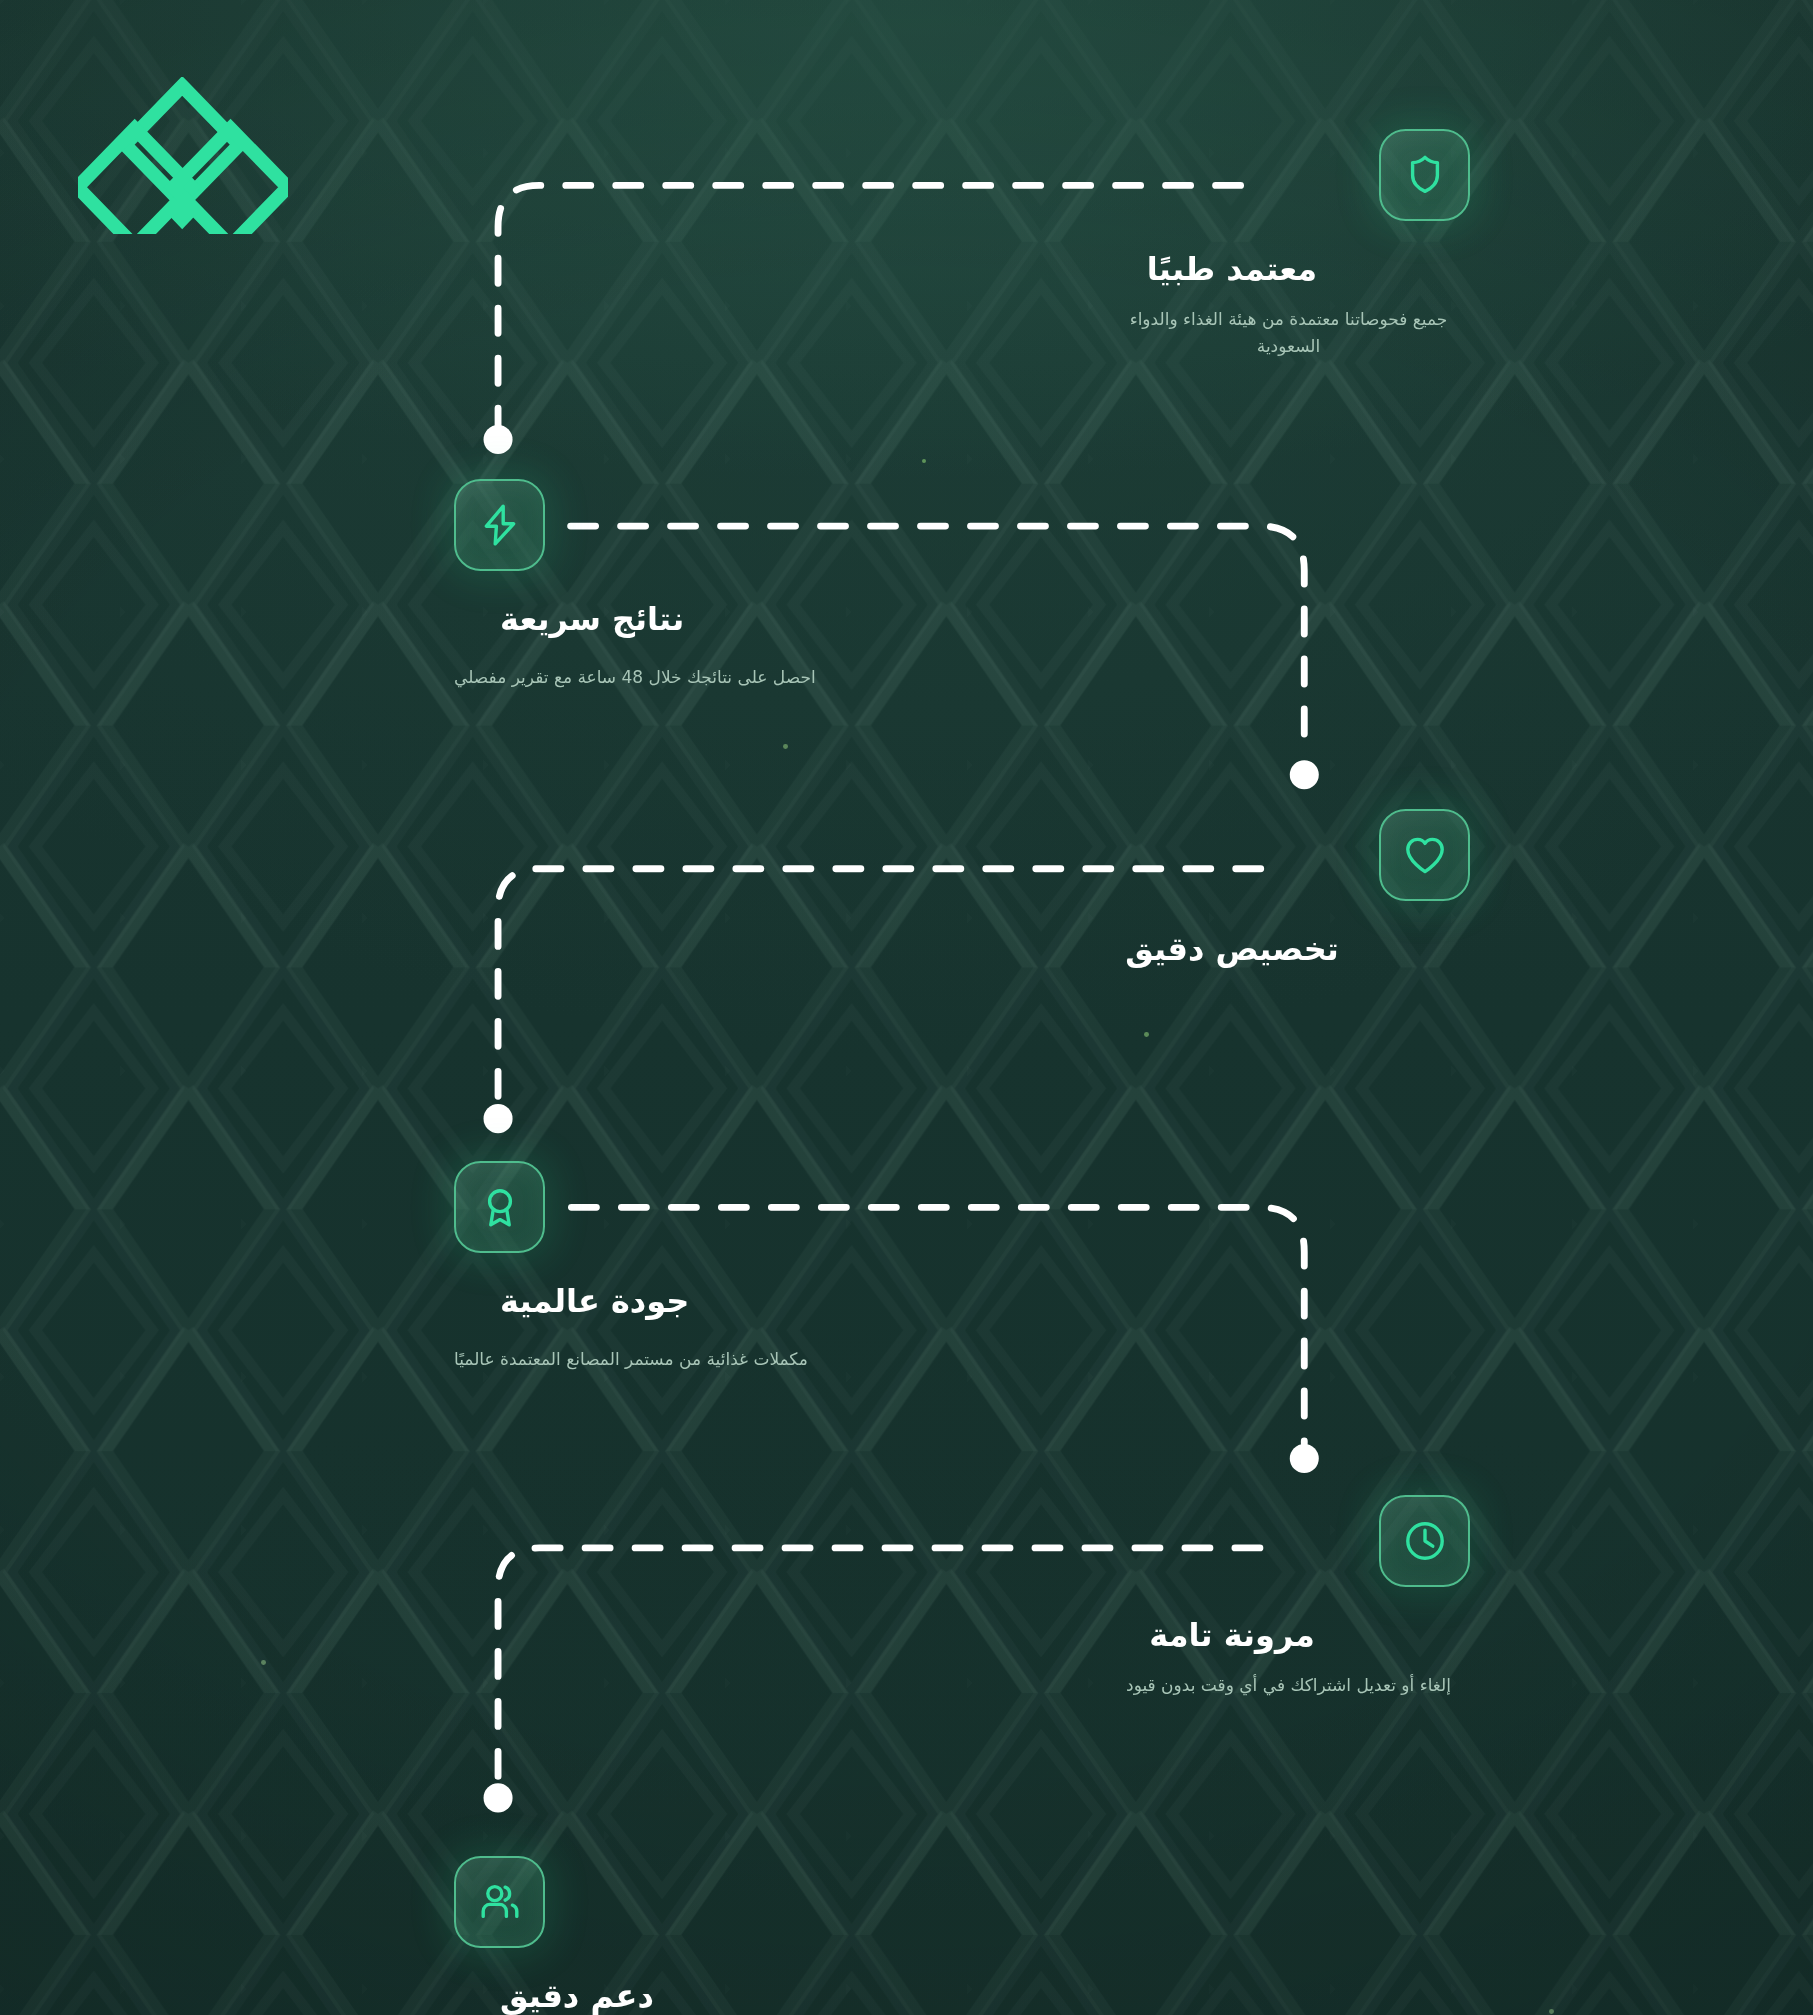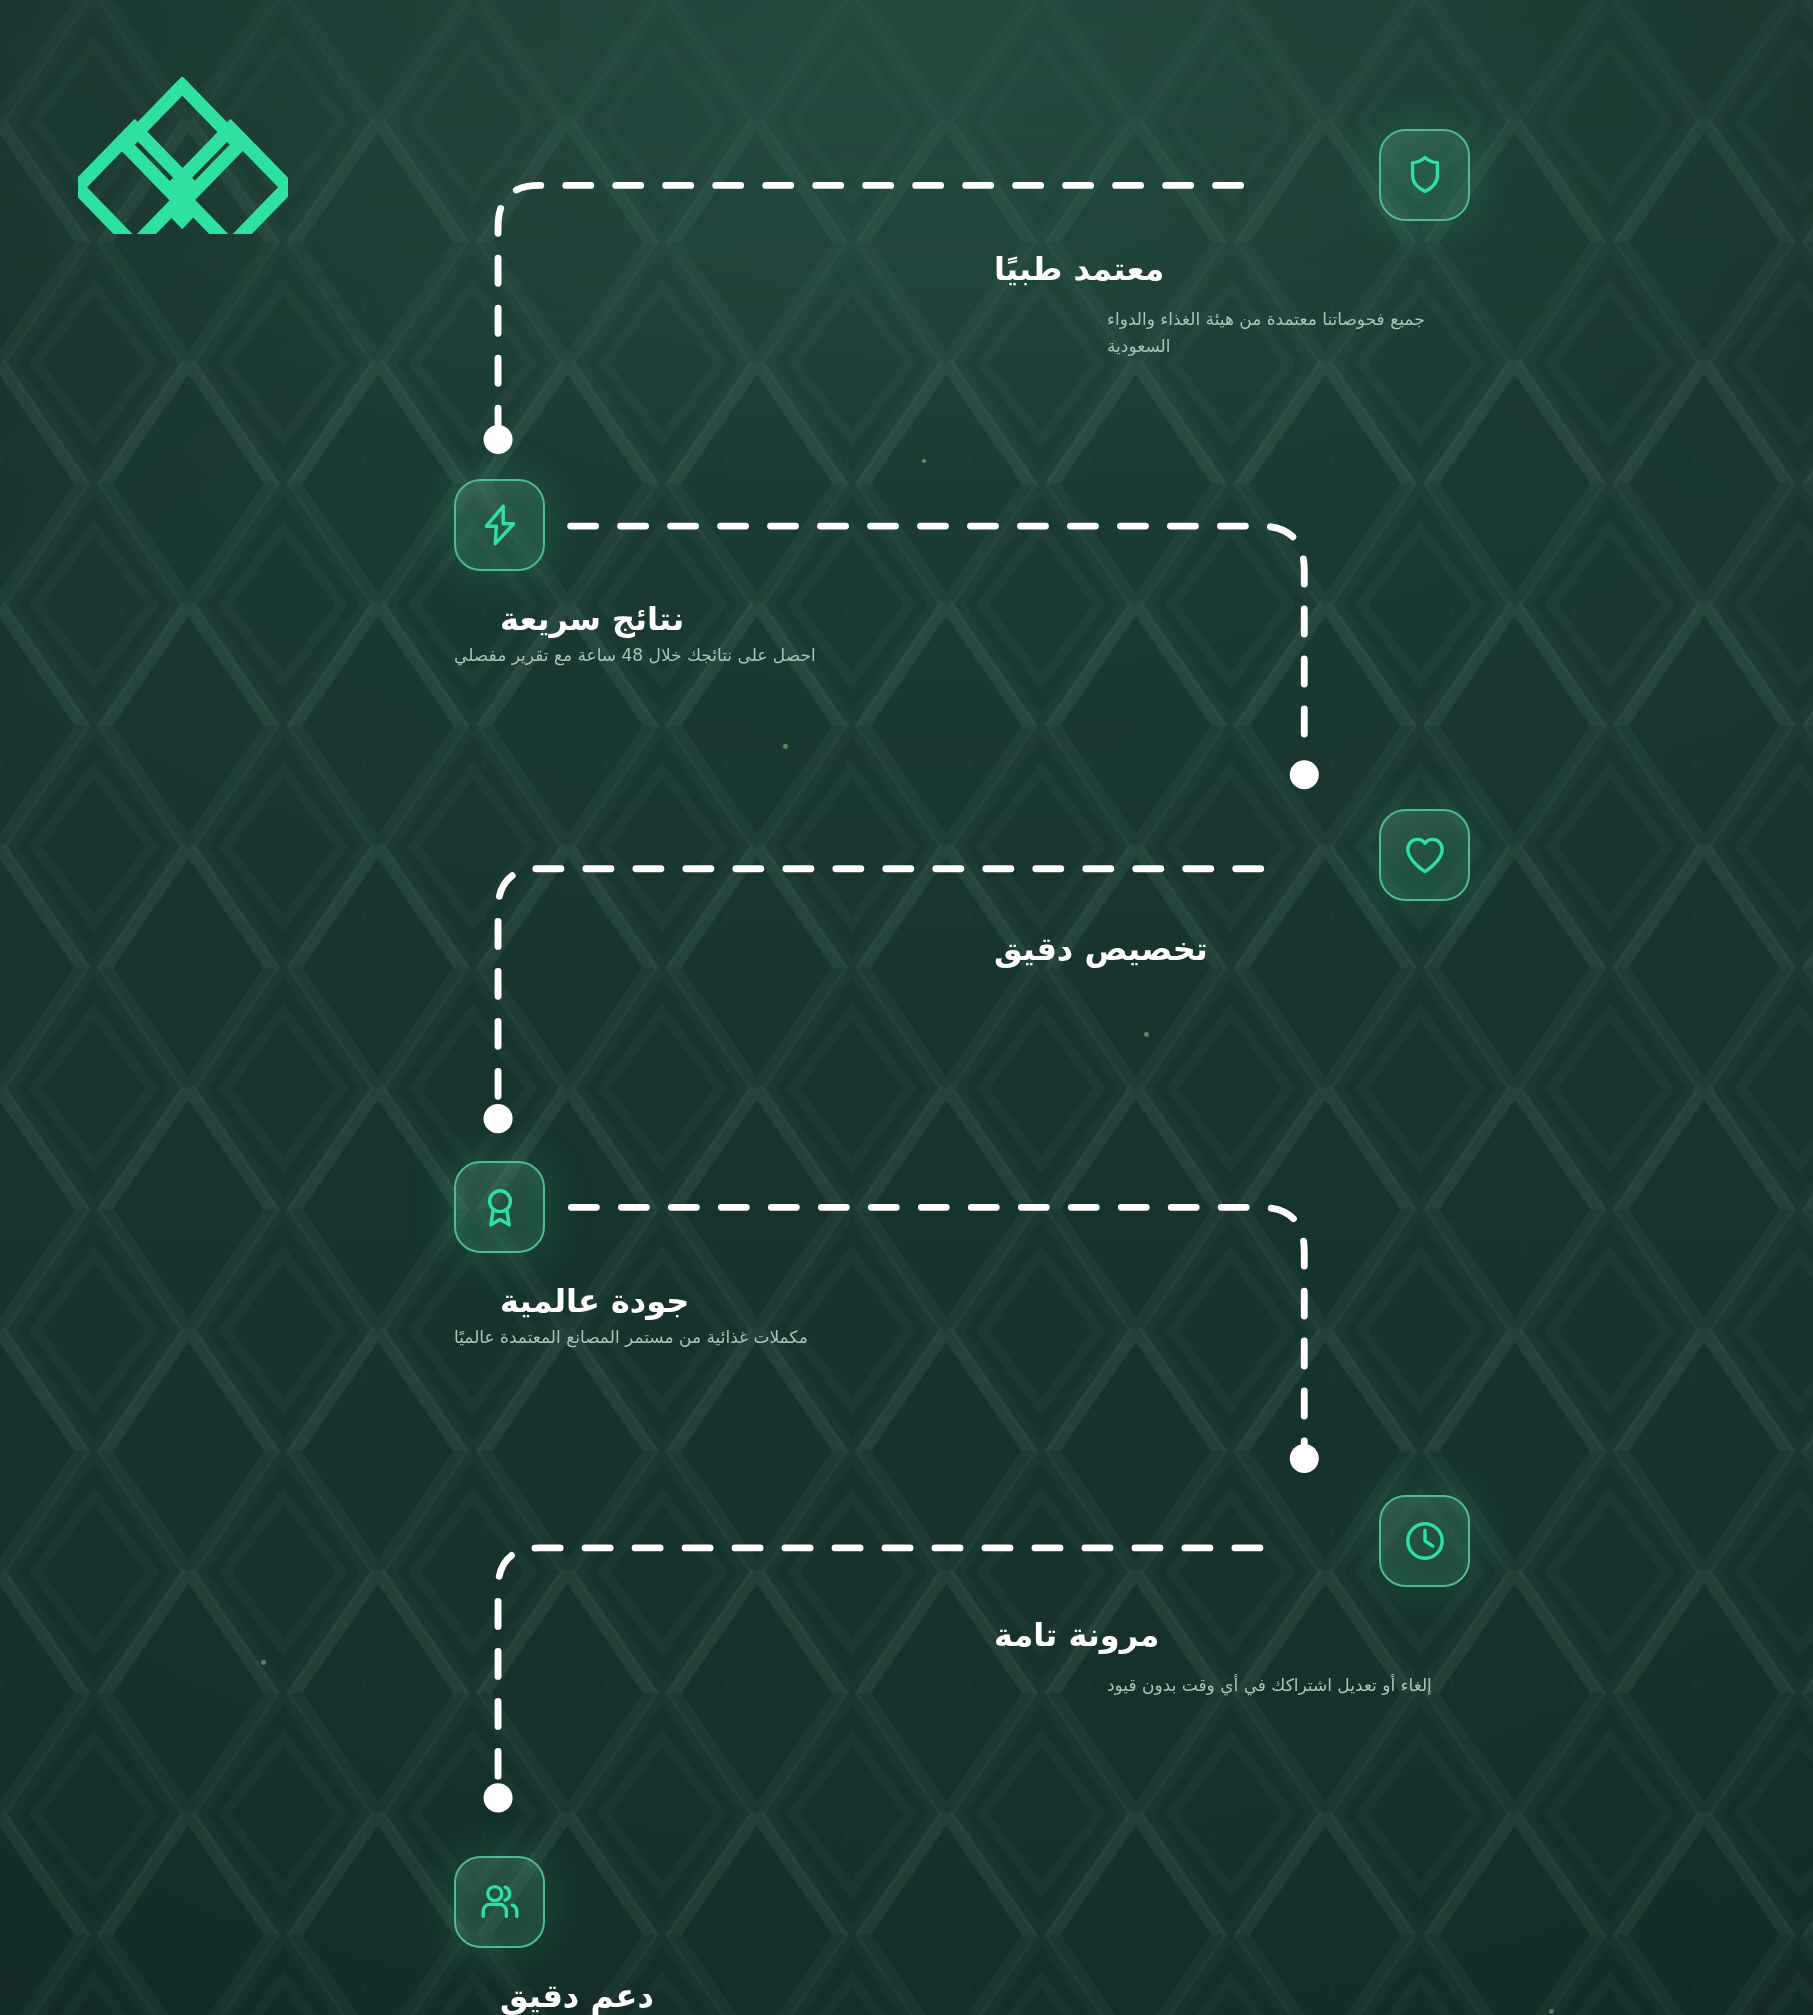--- a/index.html
+++ b/index.html
@@ -67,30 +67,30 @@
   }
   .feature .desc {
     font-size:17px;
     font-weight:400;
     color:#a8c5b7;
     line-height:1.55;
     max-width:363px;
   }
 
   
-  .feature.side-right { text-align:left; }
+  .feature.side-right { text-align:center; }
   .feature.side-right .tile { margin-right:0; margin-left:auto; }
   .feature.side-right .title { margin-top:30px; }
   .feature.side-right .desc  { margin-top:18.5px; margin-left:auto; }
 
   
   .feature.side-left { text-align:left; }
   .feature.side-left .tile { margin-left:0; margin-right:auto; }
   .feature.side-left .title { margin-top:30px;margin-left:46px; }
-  .feature.side-left .desc  { margin-top:4px; margin-right:auto; }
+  .feature.side-left .desc  { margin-top:26px; margin-right:auto; }
 
   
   .sparkle { position:absolute; border-radius:50%; pointer-events:none; }
 </style>
 </head>
 <body>
 
 <div id="page">
 
   <div class="bg-pattern"></div>

